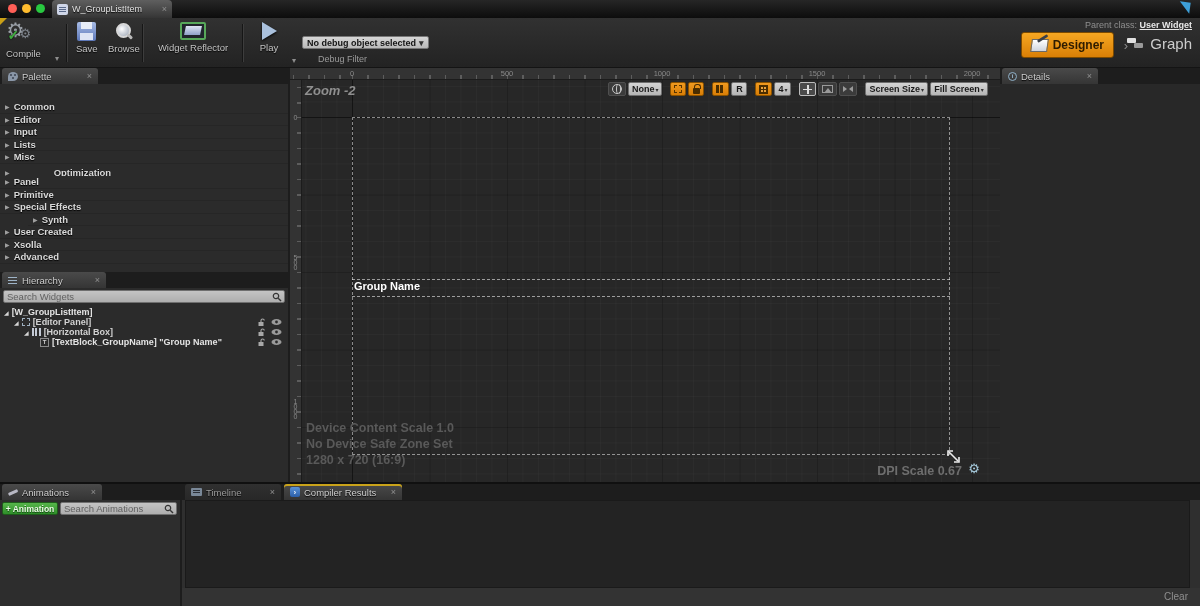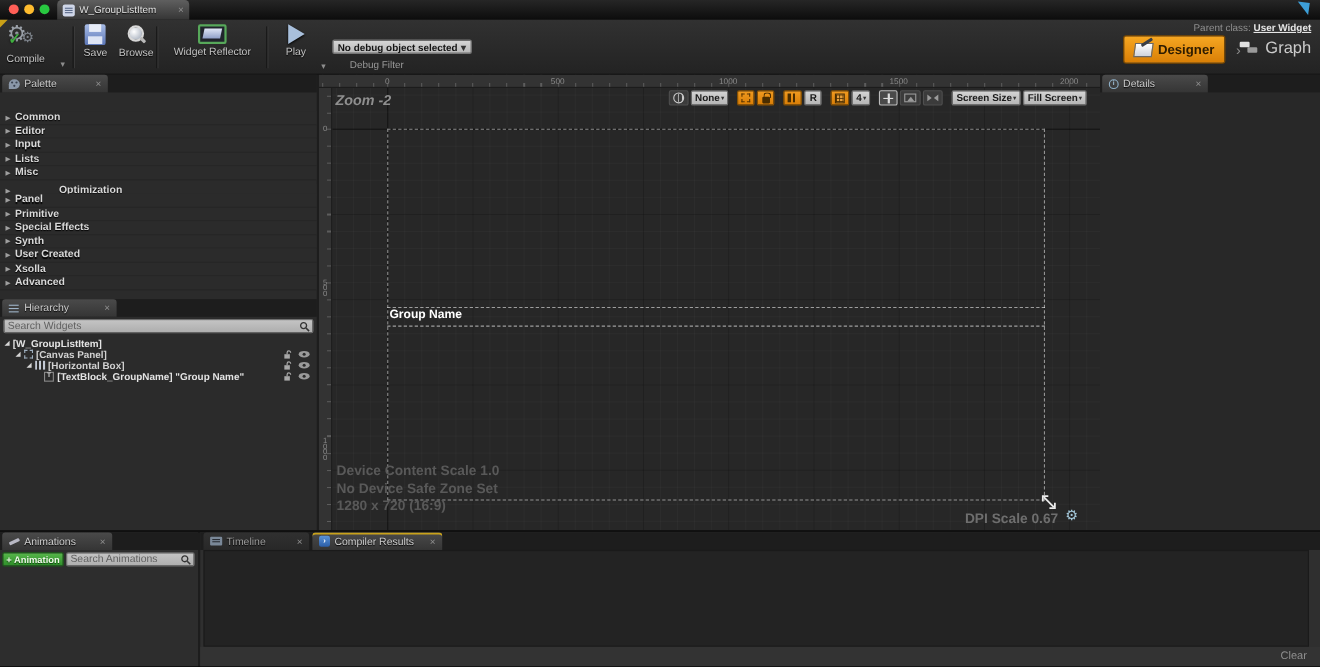--- a/index.html
+++ b/index.html
@@ -318,21 +318,21 @@
         <span class="lbl">Panel</span>
       </div>
     <div class="prow" style="top:120.5px;">
         <span class="exp">▶</span>
         <span class="lbl">Primitive</span>
       </div>
     <div class="prow" style="top:133px;">
         <span class="exp">▶</span>
         <span class="lbl">Special Effects</span>
       </div>
-    <div class="prow" style="top:145.5px;">
+    <div class="prow" style="top:145.5px;margin-left:28px;">
         <span class="exp">▶</span>
         <span class="lbl">Synth</span>
       </div>
     <div class="prow" style="top:158px;">
         <span class="exp">▶</span>
         <span class="lbl">User Created</span>
       </div>
     <div class="prow" style="top:170.5px;">
         <span class="exp">▶</span>
         <span class="lbl">Xsolla</span>
@@ -359,21 +359,21 @@
         </svg>
     </div>
 
     <div class="hrow" style="top:35px; padding-left:4px;">
       <span class="exp">◢</span>
       <span class="lbl">[W_GroupListItem]</span>
     </div>
     <div class="hrow" style="top:45px; padding-left:14px;">
       <span class="exp">◢</span>
       <span class="hicon-canvas"></span>
-      <span class="lbl" style="color:#d2d2d2;">[Canvas Panel]</span>
+      <span class="lbl" style="color:#d2d2d2;">[Editor Panel]</span>
       <span class="lockeye" style="right:6px;">
         <svg width="9" height="9" viewBox="0 0 9 9">
             <rect x="1.5" y="4" width="5" height="4" fill="#a8a8a8"></rect>
             <path d="M4 4 V2.6 a1.6 1.6 0 0 1 3.2 0" fill="none" stroke="#a8a8a8" stroke-width="1.1"></path>
           </svg>
         <svg width="11" height="8" viewBox="0 0 11 8">
             <ellipse cx="5.5" cy="4" rx="5" ry="3" fill="#9a9a9a"></ellipse>
             <circle cx="5.5" cy="4" r="1.4" fill="#2b2b2b"></circle>
           </svg>
       </span>

